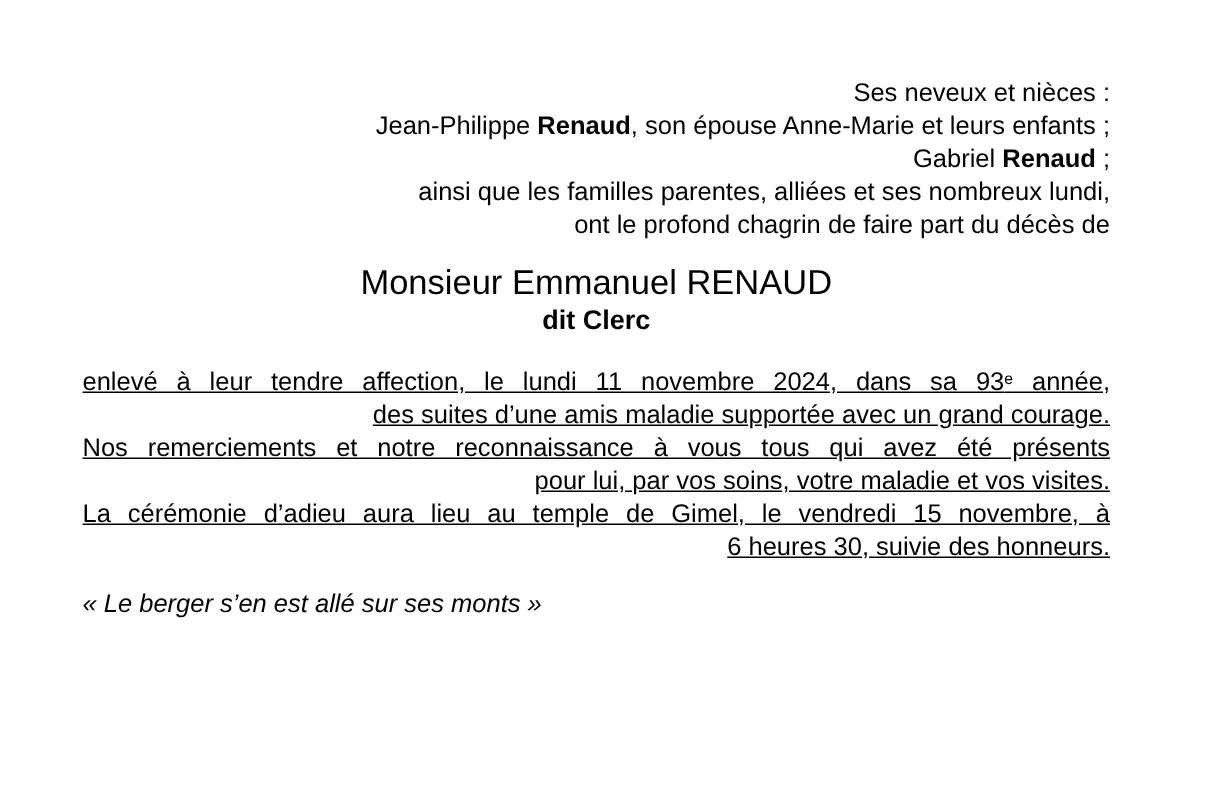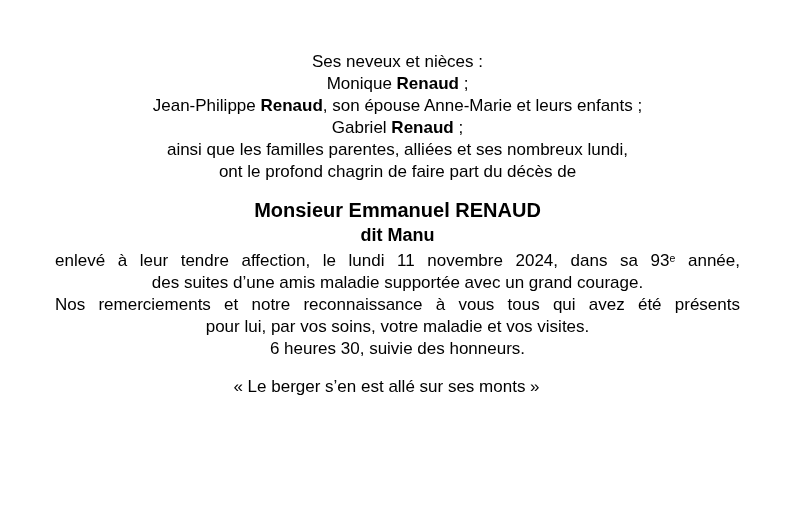--- a/index.html
+++ b/index.html
@@ -20,83 +20,85 @@
     position: absolute;
     left: 55px;
     top: 0;
     width: 685px;
     padding-top: 51px;
   }
   .line {
     font-size: 17px;
     line-height: 22px;
     white-space: normal;
-    text-align: center;
+    text-align: right;
   }
   .line.just {
     text-align: justify;
     text-align-last: justify;
   }
   .line b {
     font-weight: bold;
   }
   .line sup {
     font-size: 0.62em;
     line-height: 0;
     vertical-align: 0.38em;
   }
   .title-block {
     margin-top: 13px;
     text-align: center;
   }
   .deceased-title {
-    font-size: 20px;
+    font-size: 23px;
     line-height: 28px;
-    font-weight: bold;
+    font-weight: normal;
   }
   .deceased-sub {
     font-size: 18px;
     line-height: 22px;
     font-weight: bold;
   }
   .body-block {
-    margin-top: 4px;
+    margin-top: 20px;
+    text-decoration: underline;
   }
   .quote {
     margin-top: 16px;
     padding-right: 22px;
     font-size: 17px;
     line-height: 22px;
-    text-align: center;
+    font-style: italic;
+    text-align: left;
   }
 </style>
 </head>
 <body>
 
 <div class="page">
   <div class="content">
 
     <div class="intro-block">
         <div class="line"><span>Ses neveux et nièces :</span></div>
-        <div class="line"><span>Monique </span><b>Renaud</b><span> ;</span></div>
         <div class="line"><span>Jean-Philippe </span><b>Renaud</b><span>, son épouse Anne-Marie et leurs enfants ;</span></div>
         <div class="line"><span>Gabriel </span><b>Renaud</b><span> ;</span></div>
         <div class="line"><span>ainsi que les familles parentes, alliées et ses nombreux lundi,</span></div>
         <div class="line"><span>ont le profond chagrin de faire part du décès de</span></div>
       </div>
 
     <div class="title-block">
       <div class="deceased-title">Monsieur Emmanuel RENAUD</div>
-      <div class="deceased-sub">dit Manu</div>
+      <div class="deceased-sub">dit Clerc</div>
     </div>
 
     <div class="body-block">
         <div class="line just"><span>enlevé à leur tendre affection, le lundi 11 novembre 2024, dans sa 93</span><sup>e</sup><span> année,</span></div>
         <div class="line"><span>des suites d’une amis maladie supportée avec un grand courage.</span></div>
         <div class="line just"><span>Nos remerciements et notre reconnaissance à vous tous qui avez été présents</span></div>
         <div class="line"><span>pour lui, par vos soins, votre maladie et vos visites.</span></div>
+        <div class="line just"><span>La cérémonie d’adieu aura lieu au temple de Gimel, le vendredi 15 novembre, à</span></div>
         <div class="line"><span>6 heures 30, suivie des honneurs.</span></div>
       </div>
 
     <div class="quote">« Le berger s’en est allé sur ses monts »</div>
 
   </div>
 </div>
 
 </body></html>

